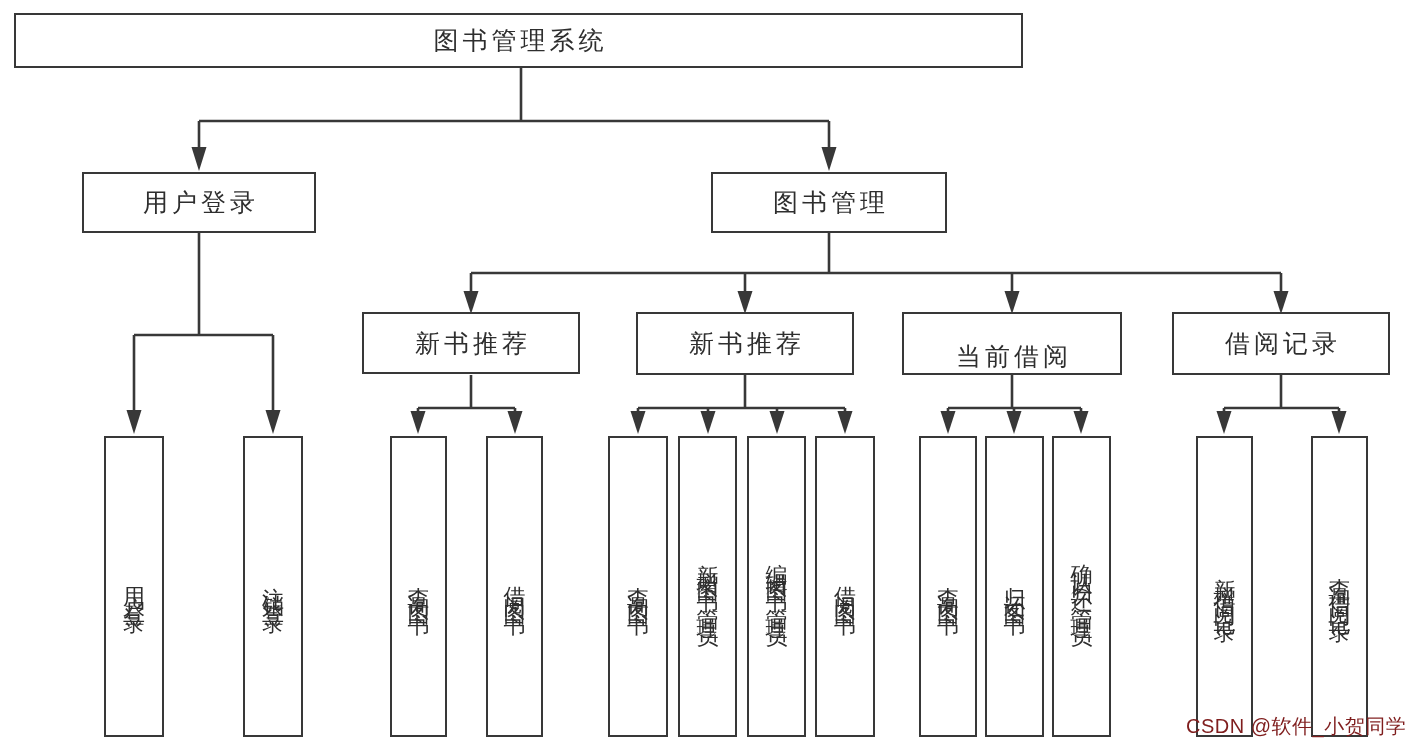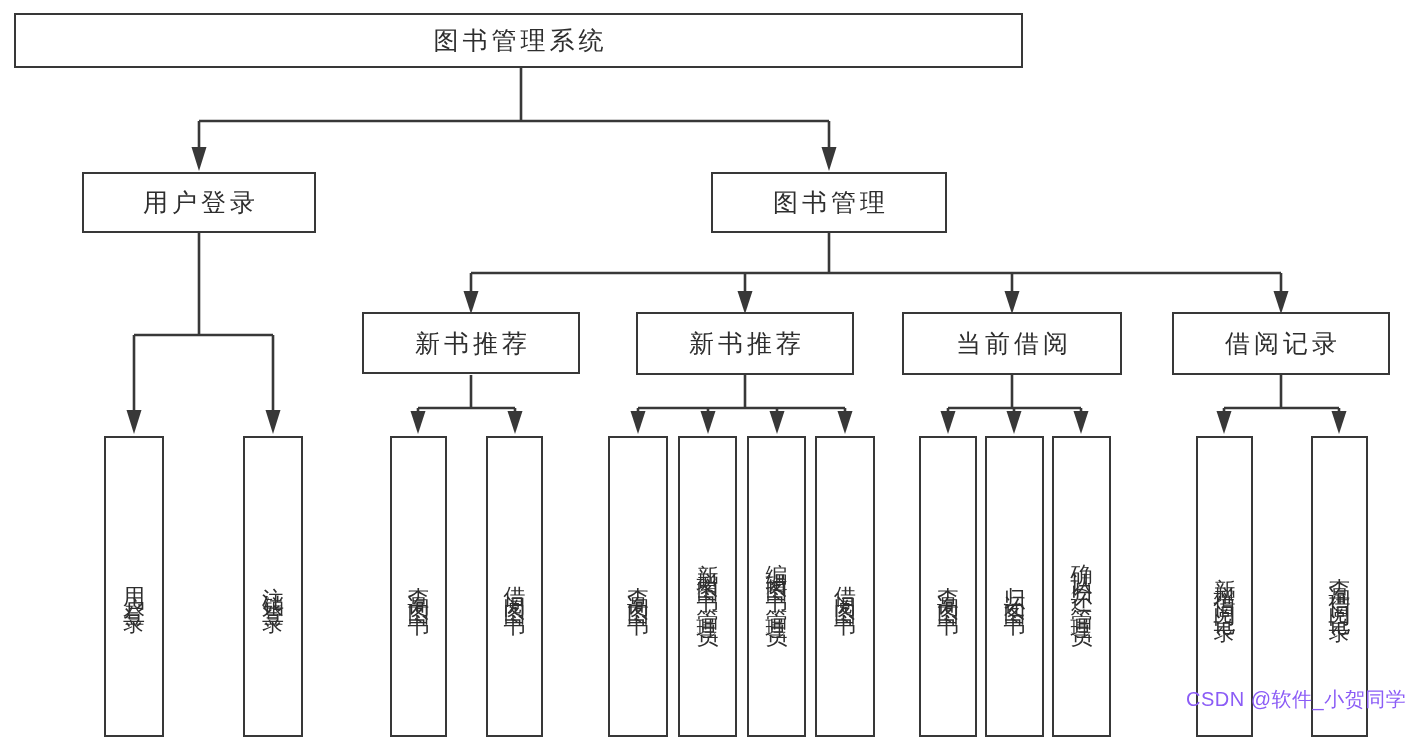--- a/index.html
+++ b/index.html
@@ -38,43 +38,43 @@
     line-height:1;
   }
   
   .n-root   {left:14px;  top:13px;  width:1009px; height:55px;}
   
   .n-login  {left:82px;  top:172px; width:234px;  height:61px;}
   .n-mgmt   {left:711px; top:172px; width:236px;  height:61px;}
   
   .n-rec    {left:362px; top:312px; width:218px;  height:62px;}
   .n-borrow {left:636px; top:312px; width:218px;  height:63px;}
-  .n-current{left:902px; top:312px; width:220px;  height:63px;}
+  .n-current{left:902px; top:312px; width:220px;  height:63px;align-items:flex-end;}
   .n-records{left:1172px;top:312px; width:218px;  height:63px;}
   
   .leaf{top:436px;height:301px;}
   .l-a1{left:104px; width:60px;}
   .l-a2{left:243px; width:60px;}
   .l-b1{left:390px; width:57px;}
   .l-b2{left:486px; width:57px;}
   .l-c1{left:608px; width:60px;}
   .l-c2{left:678px; width:59px;}
   .l-c3{left:747px; width:59px;}
   .l-c4{left:815px; width:60px;}
   .l-d1{left:919px; width:58px;}
   .l-d2{left:985px; width:59px;}
   .l-d3{left:1052px;width:59px;}
   .l-e1{left:1196px;width:57px;}
   .l-e2{left:1311px;width:57px;}
   .watermark{
     position:absolute;
-    left:1186px; top:686px;
+    left:1186px; top:713px;
     z-index:5;
     font-size:20px;
-    color:#8b5cf6;
+    color:#7f1d1d;
     letter-spacing:0.5px;
     white-space:nowrap;
   }
 </style>
 </head>
 <body>
 
 <div class="stage">
 
   <svg class="connectors" width="1405" height="747" viewBox="0 0 1405 747">

